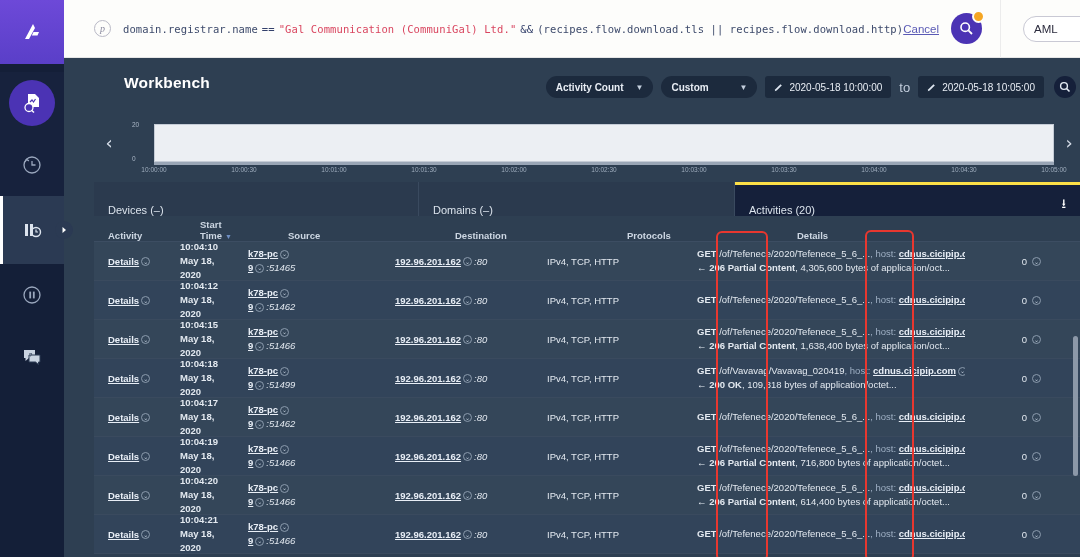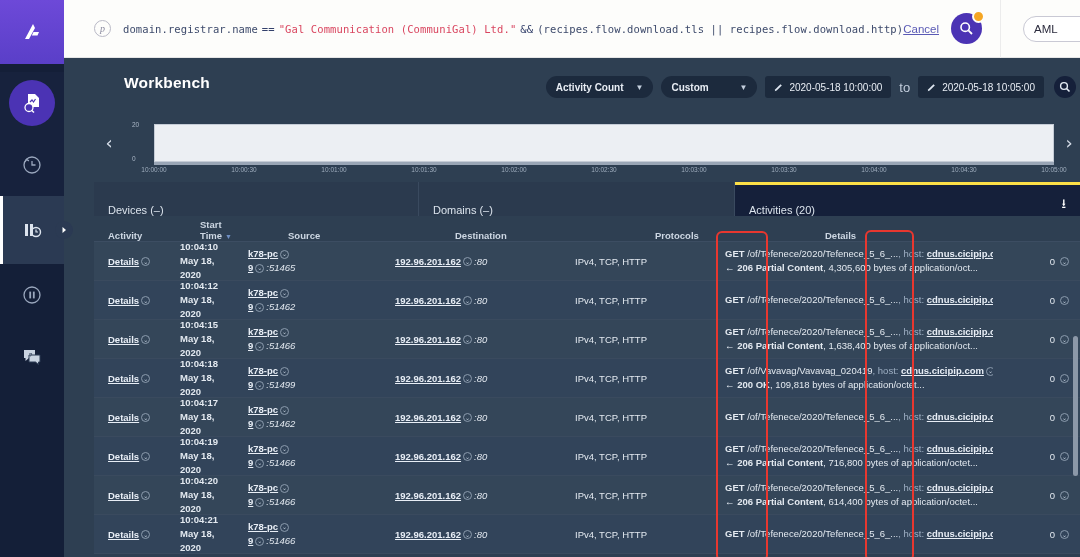--- a/index.html
+++ b/index.html
@@ -184,21 +184,21 @@
     display: flex; height: 26px; align-items: flex-end;
     background: #2e3f52; color: #cdd7e3; font-size: 9.5px; font-weight: bold;
     border-bottom: 1px solid #3c4d62;
     gap: 20px;
   }
   .thead .c, .trow .c { padding: 0 6px; flex: none; }
   .c-activity { width: 80px; padding-left: 14px !important; }
   .c-start    { width: 68px; }
   .c-source   { width: 147px; }
   .c-dest     { width: 152px; }
-  .c-proto    { width: 150px; margin-left: 28px; }
+  .c-proto    { width: 150px; }
   .c-details  { width: 280px; }
   .c-sensor   { width: 94px; text-align: right; padding-right: 22px !important; }
   .sort-arrow { color: #6f8fc4; font-size: 7px; margin-left: 3px; }
 
   .trow {
     display: flex; align-items: center; height: 39px;
     border-bottom: 1px solid #3a4a5e; color: #e3e9f0; font-size: 9.5px;
     background: #344659;
   }
   .trow.alt { background: #32445a; }

